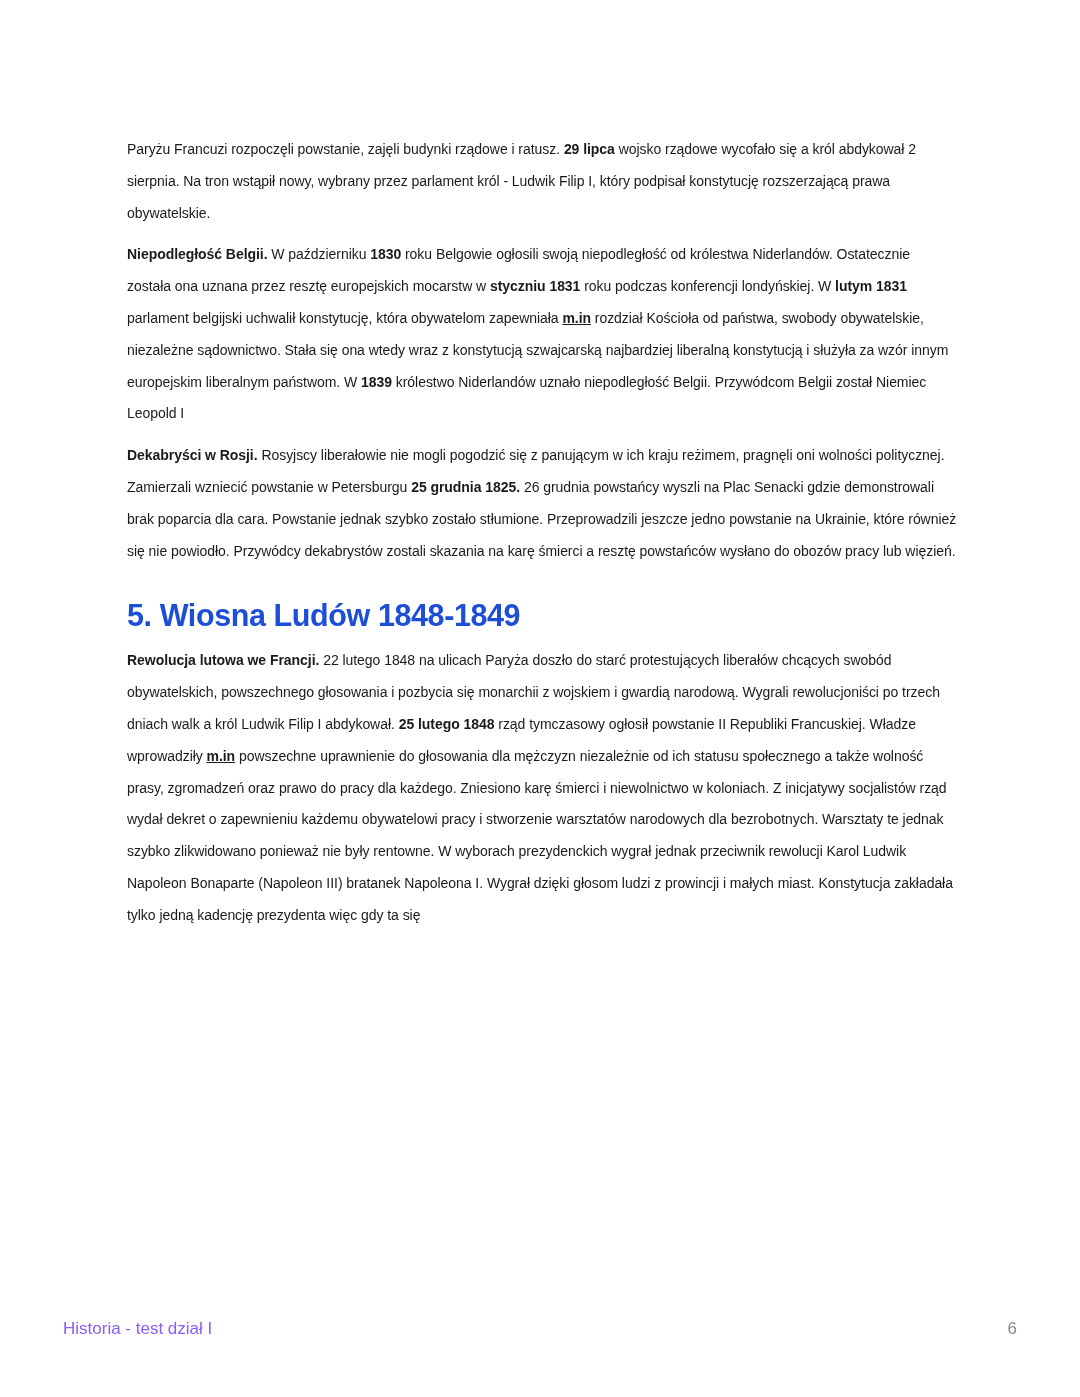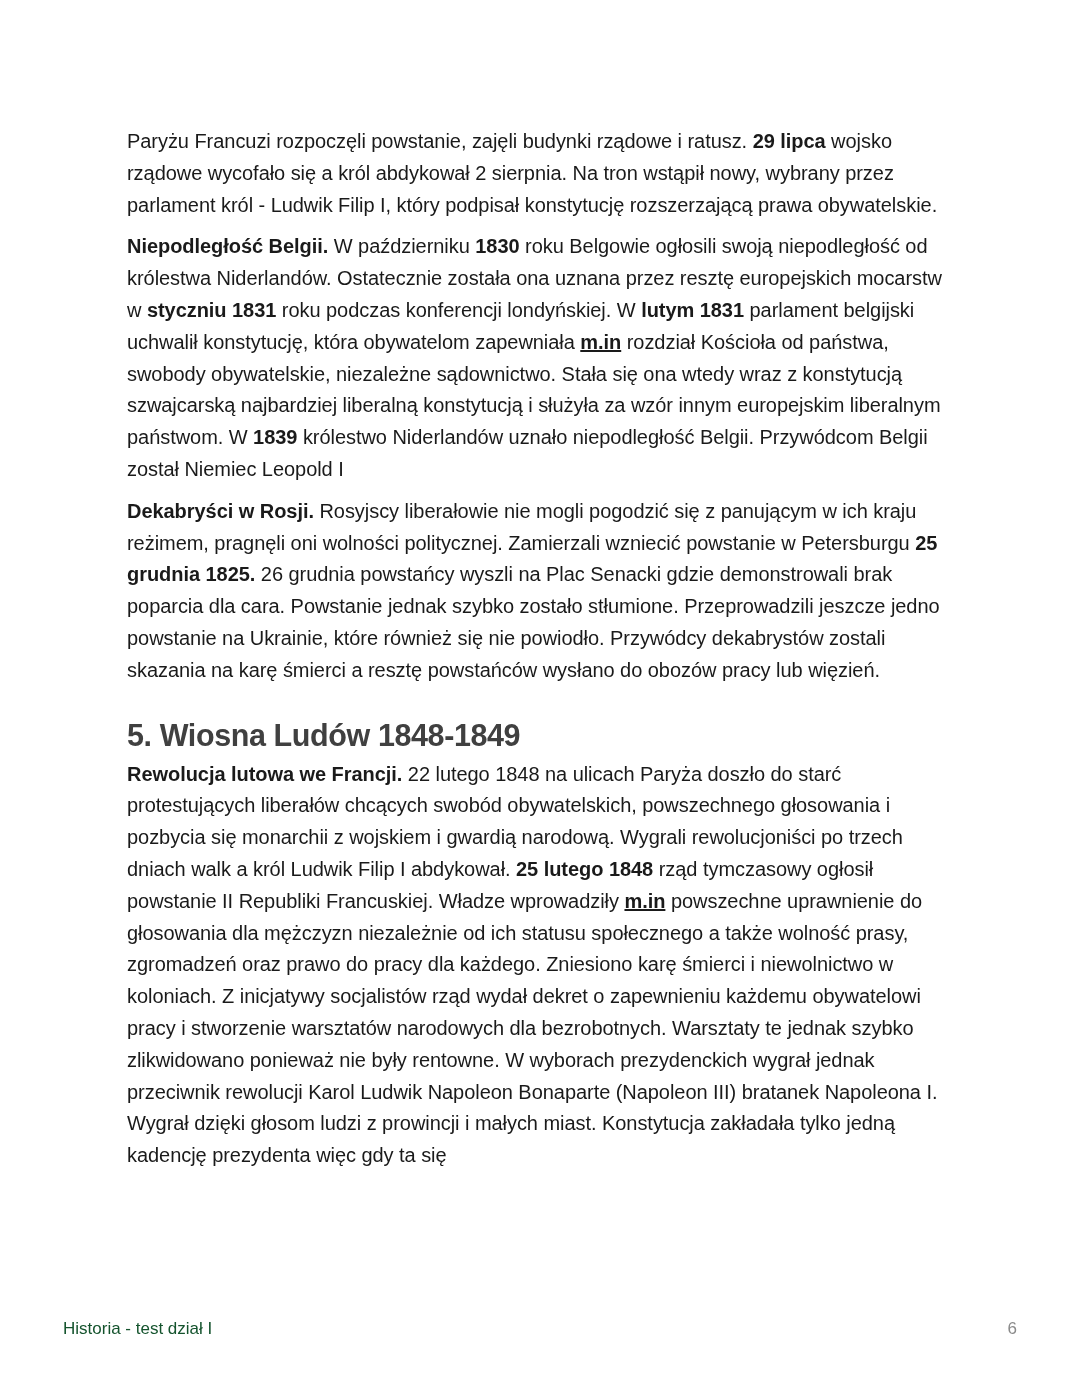--- a/index.html
+++ b/index.html
@@ -15,46 +15,46 @@
       font-family: "Liberation Sans", sans-serif;
       color: #1a1a1a;
     }
     .page-content {
       position: absolute;
       left: 127px;
       top: 126px;
       width: 830px;
     }
     .para {
-      font-size: 20px;
+      font-size: 14px;
       line-height: 31.8px;
-      margin: 0 0 10px 0;
+      margin: 8px 0 10px 0;
       letter-spacing: -0.05px;
     }
     .para b {
       font-weight: bold;
     }
     .para u {
       text-decoration: underline;
       font-weight: bold;
     }
     h2.section-heading {
       font-size: 30.5px;
       font-weight: bold;
       margin: 26px 0 2px 0;
       line-height: 44px;
       letter-spacing: -0.4px;
-      color: #404040;
+      color: #1d4ed8;
     }
     .footer-title {
       position: absolute;
       left: 63px;
       top: 1319px;
       font-size: 17px;
-      color: #14532d;
+      color: #8b5cf6;
     }
     .footer-page {
       position: absolute;
       right: 63px;
       top: 1319px;
       font-size: 17px;
       color: #8a8a8a;
     }
   </style>
 </head>

